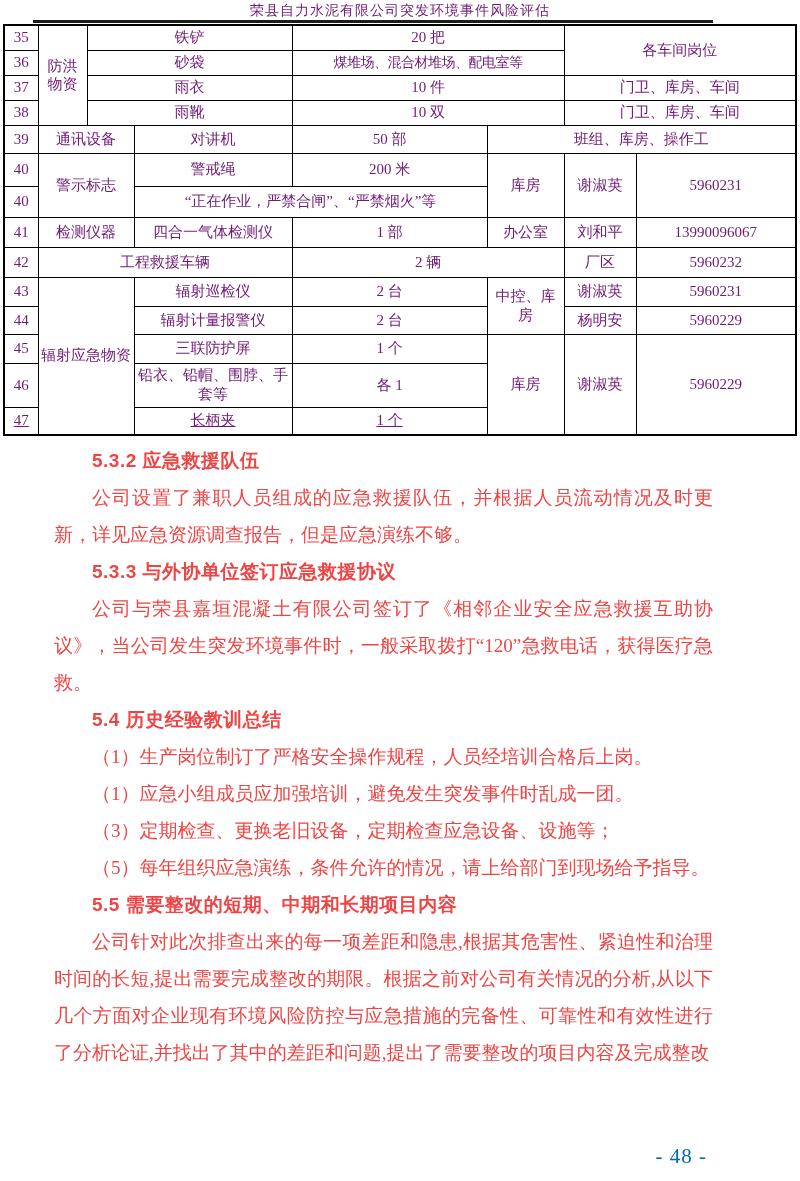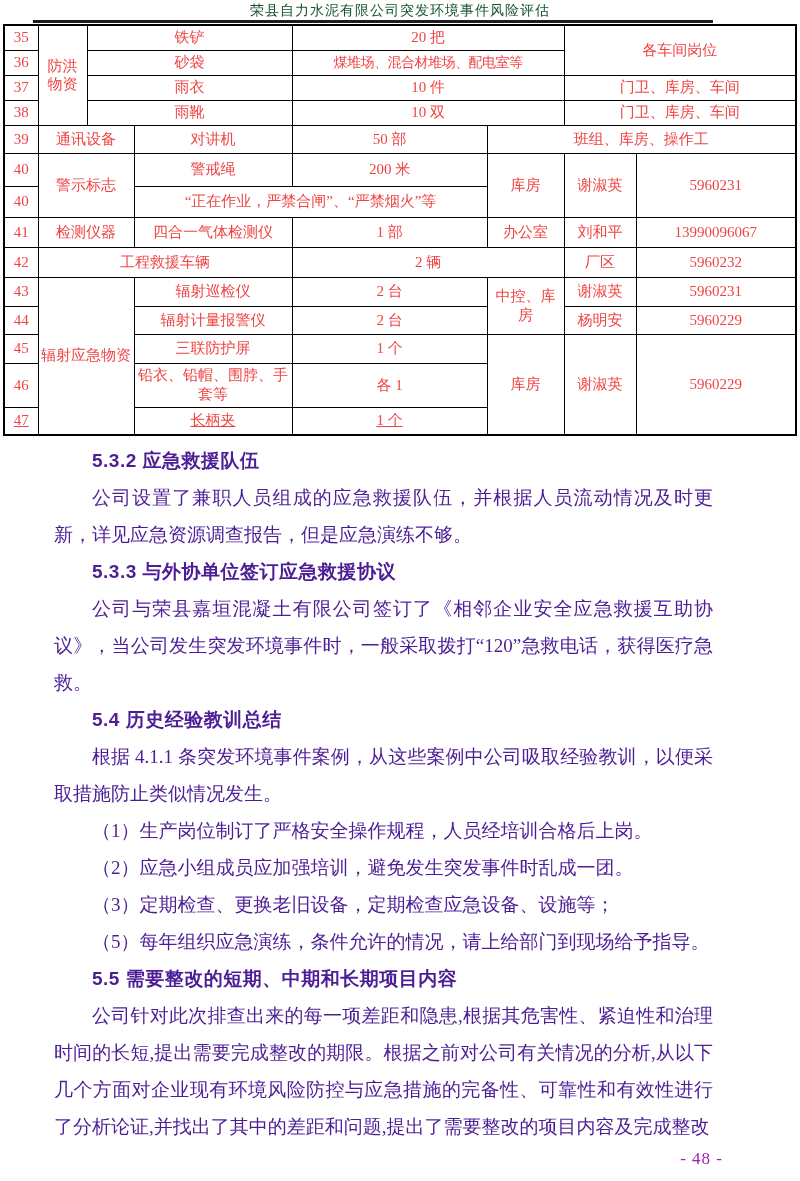--- a/index.html
+++ b/index.html
@@ -3,51 +3,51 @@
 <meta charset="utf-8">
 <style>
   html,body{margin:0;padding:0;}
   body{
     width:800px;height:1181px;overflow:hidden;background:#ffffff;color:#000;
     font-family:"Liberation Serif","DejaVu Serif",serif;
     position:relative;
   }
   .doc-header{
     text-align:center;font-size:14px;line-height:16px;padding-top:3px;
-    letter-spacing:1px;color:#14532d;
+    letter-spacing:1px;color:#701a75;
   }
   .header-rule{
     height:0;border-bottom:3px solid #1b1b1b;margin:1px 87px 0 33px;
   }
   table.res-table{
     border-collapse:collapse;table-layout:fixed;
     width:792px;margin-left:3px;margin-top:1px;
-    font-size:15px;color:#ef4444;
+    font-size:15px;color:#701a75;
   }
   table.res-table td{
     border:1px solid #000;text-align:center;vertical-align:middle;
     padding:1px 2px;line-height:1.25;overflow:hidden;
   }
   table.res-table{border:2px solid #000;}
   td.cell-small{font-size:14px;letter-spacing:-0.5px;}
   td.cell-narrow{padding:1px 14px;}
   .doc-body{
     margin:6px 87px 0 54px;
     font-size:19px;line-height:37px;
-    text-align:justify;color:#4c1d95;
+    text-align:justify;color:#ef4444;
   }
   .doc-body .heading{
     font-weight:bold;text-indent:38px;text-align:left;
     font-family:"Liberation Sans","DejaVu Sans",sans-serif;
     letter-spacing:0.5px;
   }
   .doc-body .para{text-indent:38px;}
   .page-number{
-    position:absolute;right:77px;bottom:12px;
-    font-size:17px;color:#a21caf;letter-spacing:1px;
+    position:absolute;right:93px;bottom:12px;
+    font-size:21px;color:#0369a1;letter-spacing:1px;
   }
 </style>
 </head>
 <body>
 
 <div class="doc-header">荣县自力水泥有限公司突发环境事件风险评估</div>
 <div class="header-rule"></div>
 
 <table class="res-table">
   <colgroup>
@@ -157,22 +157,21 @@
       </tr>
     </tbody>
 </table>
 
 <div class="doc-body" id="doc-body">
     <div class="heading">5.3.2 应急救援队伍</div>
     <div class="para">公司设置了兼职人员组成的应急救援队伍，并根据人员流动情况及时更新，详见应急资源调查报告，但是应急演练不够。</div>
     <div class="heading">5.3.3 与外协单位签订应急救援协议</div>
     <div class="para">公司与荣县嘉垣混凝土有限公司签订了《相邻企业安全应急救援互助协议》，当公司发生突发环境事件时，一般采取拨打“120”急救电话，获得医疗急救。</div>
     <div class="heading">5.4 历史经验教训总结</div>
-    <div class="para">根据 4.1.1 条突发环境事件案例，从这些案例中公司吸取经验教训，以便采取措施防止类似情况发生。</div>
     <div class="para">（1）生产岗位制订了严格安全操作规程，人员经培训合格后上岗。</div>
-    <div class="para">（2）应急小组成员应加强培训，避免发生突发事件时乱成一团。</div>
+    <div class="para">（1）应急小组成员应加强培训，避免发生突发事件时乱成一团。</div>
     <div class="para">（3）定期检查、更换老旧设备，定期检查应急设备、设施等；</div>
     <div class="para">（5）每年组织应急演练，条件允许的情况，请上给部门到现场给予指导。</div>
     <div class="heading">5.5 需要整改的短期、中期和长期项目内容</div>
     <div class="para">公司针对此次排查出来的每一项差距和隐患,根据其危害性、紧迫性和治理时间的长短,提出需要完成整改的期限。根据之前对公司有关情况的分析,从以下几个方面对企业现有环境风险防控与应急措施的完备性、可靠性和有效性进行了分析论证,并找出了其中的差距和问题,提出了需要整改的项目内容及完成整改</div>
   </div>
 
 <div class="page-number">- 48 -</div>
 
 </body></html>

